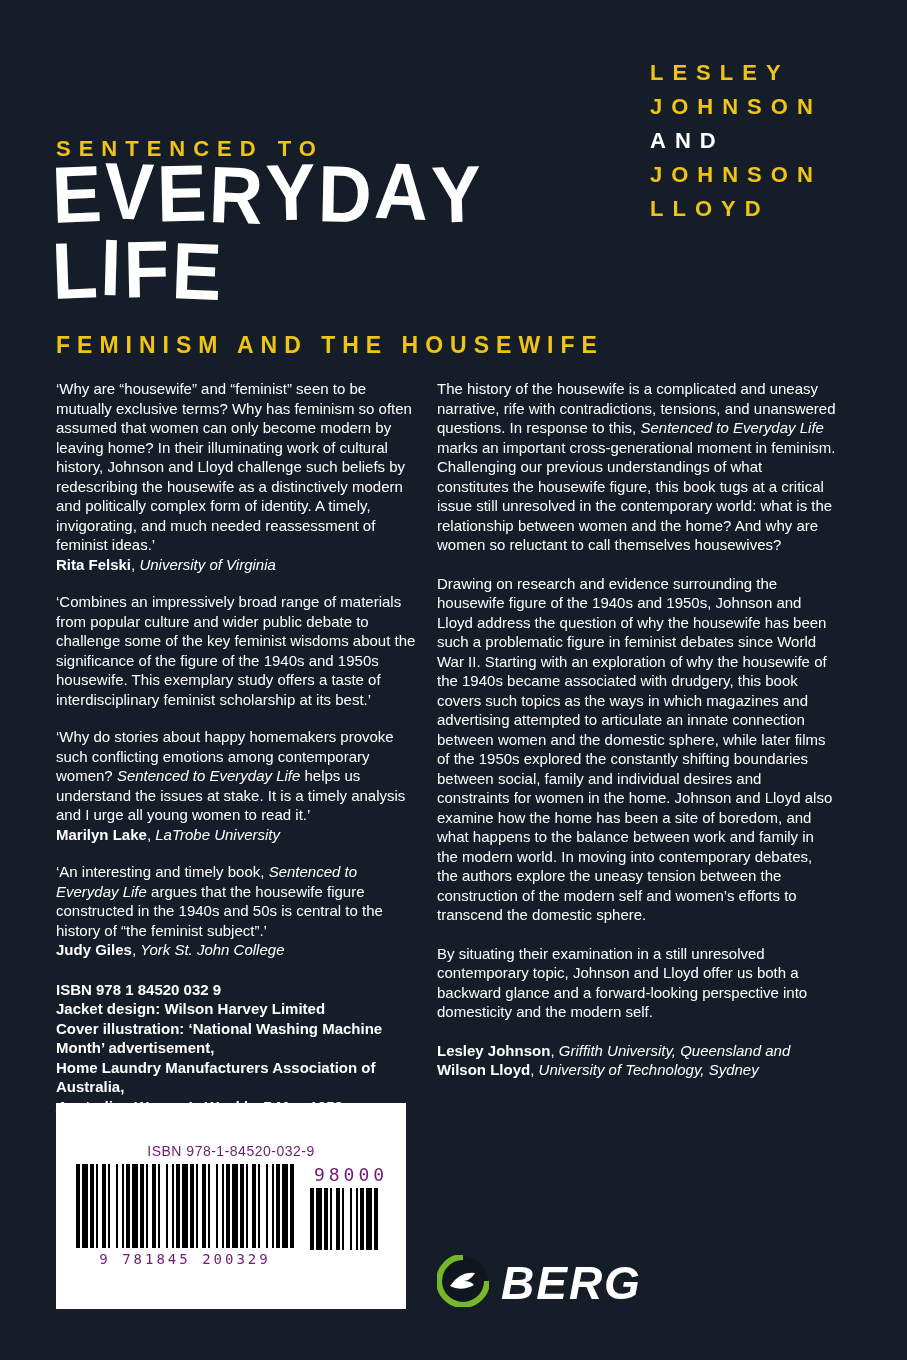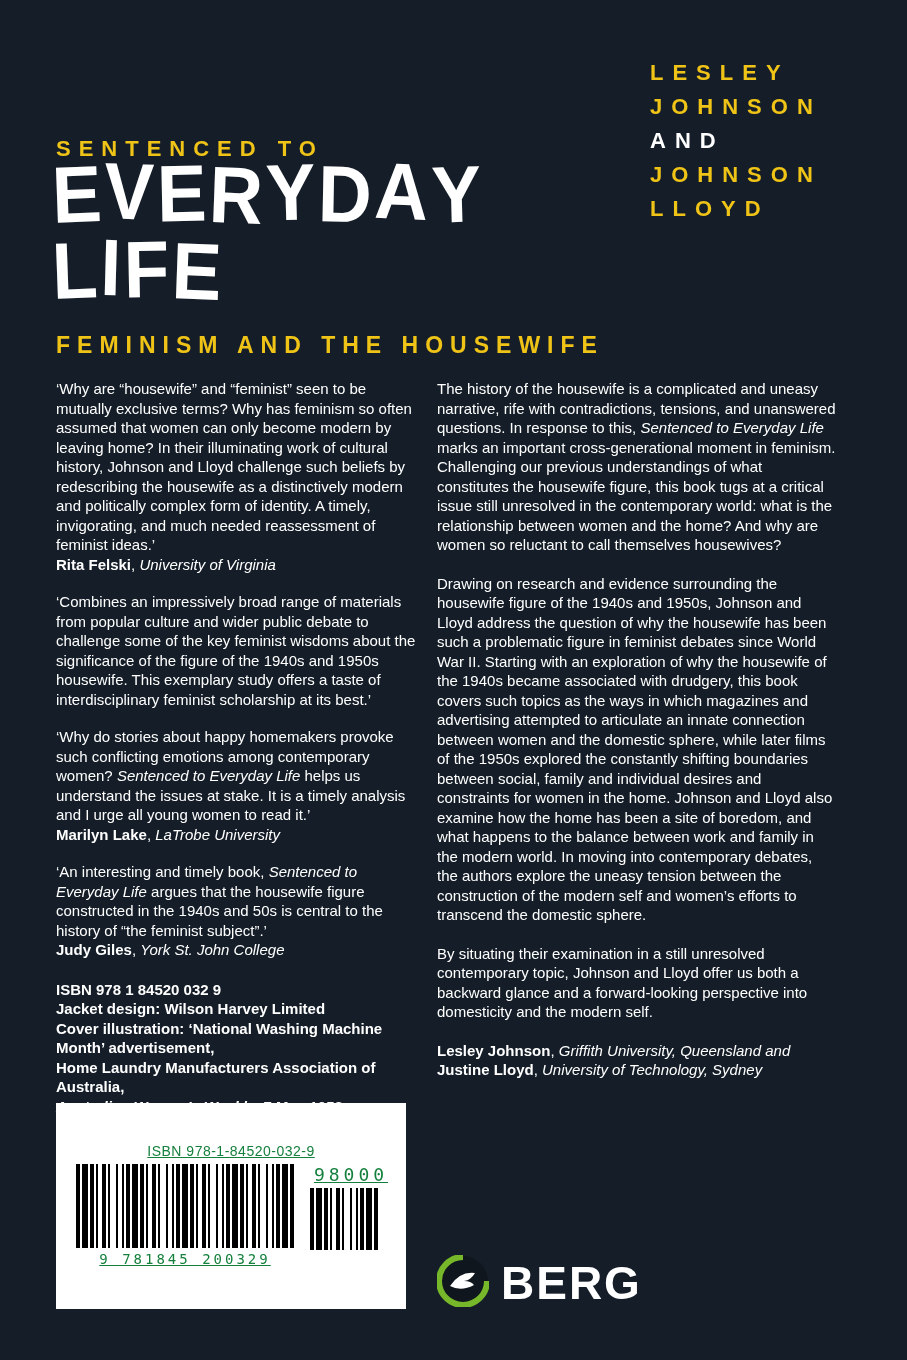--- a/index.html
+++ b/index.html
@@ -44,36 +44,36 @@
   .col { position:absolute; top:379px; font-size:15px; line-height:19.5px; }
   .col-left  { left:56px;  width:360px; }
   .col-right { left:437px; width:400px; }
 
   .quote { margin-bottom:18px; }
   .credits { margin-top:20px; line-height:19.5px; }
   .para { margin-bottom:19px; }
 
   .barcode-panel {
     position:absolute; left:56px; top:1103px; width:350px; height:206px;
-    background:#ffffff; color:#15803d;text-decoration:underline;
+    background:#ffffff; color:#701a75;
   }
   .bc-isbn { margin-top:40px; text-align:center; font-size:14px; letter-spacing:0.5px; }
   .bc-row { display:flex; align-items:flex-start; padding:5px 14px 0 20px; }
   .bc-main { width:218px; }
   .bc-bars { display:flex; height:84px; overflow:hidden; }
   .bc-bars.addon { height:62px; }
   .bar  { background:#000; flex:0 0 auto; height:100%; }
   .gapb { background:transparent; flex:0 0 auto; height:100%; }
   .bc-digits { margin-top:3px; text-align:center; font-size:14px; letter-spacing:3px;
                font-family:"DejaVu Sans Mono", monospace; }
   .bc-addon { margin-left:16px; flex:1; }
   .bc-addon-code { text-align:center; font-size:18px; letter-spacing:4px; margin-bottom:3px;
                    font-family:"DejaVu Sans Mono", monospace; }
 
-  .berg { position:absolute; left:437px; top:1255px; display:flex; align-items:center; }
+  .berg { position:absolute; left:437px; top:1255px; display:flex; align-items:center;font-style:italic; }
   .berg-name { margin-left:12px; font-size:46px; font-weight:bold; letter-spacing:2px; color:#fff; }
 </style>
 </head>
 <body>
 
 <div class="page" style="background: rgb(21, 30, 40); --accent: #f0c417;">
 
   <div class="authors-top">
       <div class="yellow">LESLEY</div>
       <div class="yellow">JOHNSON</div>
@@ -115,21 +115,21 @@
         <div><span class="b">Cover illustration: ‘National Washing Machine Month’ advertisement,</span></div>
         <div><span class="b">Home Laundry Manufacturers Association of Australia,</span></div>
         <div><span class="b i">Australian Women’s Weekly</span><span class="b">, </span><span class="b">7 May 1958</span></div>
       </div>
   </div>
 
   <div class="col col-right">
       <div class="para"><span>The history of the housewife is a complicated and uneasy narrative, rife with contradictions, tensions, and unanswered questions. In response to this, </span><span class="i">Sentenced to Everyday Life</span><span> marks an important cross-generational moment in feminism. Challenging our previous understandings of what constitutes the housewife figure, this book tugs at a critical issue still unresolved in the contemporary world: what is the relationship between women and the home? And why are women so reluctant to call themselves housewives?</span></div>
       <div class="para"><span>Drawing on research and evidence surrounding the housewife figure of the 1940s and 1950s, Johnson and Lloyd address the question of why the housewife has been such a problematic figure in feminist debates since World War II. Starting with an exploration of why the housewife of the 1940s became associated with drudgery, this book covers such topics as the ways in which magazines and advertising attempted to articulate an innate connection between women and the domestic sphere, while later films of the 1950s explored the constantly shifting boundaries between social, family and individual desires and constraints for women in the home. Johnson and Lloyd also examine how the home has been a site of boredom, and what happens to the balance between work and family in the modern world. In moving into contemporary debates, the authors explore the uneasy tension between the construction of the modern self and women’s efforts to transcend the domestic sphere.</span></div>
       <div class="para"><span>By situating their examination in a still unresolved contemporary topic, Johnson and Lloyd offer us both a backward glance and a forward-looking perspective into domesticity and the modern self.</span></div>
-      <div><span class="b">Lesley Johnson</span><span>, </span><span class="i">Griffith University, Queensland</span><span> </span><span class="i">and</span><span> </span><span class="b">Justine Lloyd</span><span>, </span><span class="i">University of Technology, Sydney</span></div>
+      <div><span class="b">Lesley Johnson</span><span>, </span><span class="i">Griffith University, Queensland</span><span> </span><span class="i">and</span><span> </span><span class="b">Wilson Lloyd</span><span>, </span><span class="i">University of Technology, Sydney</span></div>
     </div>
 
   <div class="barcode-panel">
     <div class="bc-isbn">ISBN 978-1-84520-032-9</div>
     <div class="bc-row">
       <div class="bc-main">
         <div class="bc-bars" id="bc-main-bars">
             <div class="bar" style="width: 4px;"></div>
             <div class="gapb" style="width: 2px;"></div>
             <div class="bar" style="width: 6px;"></div>

